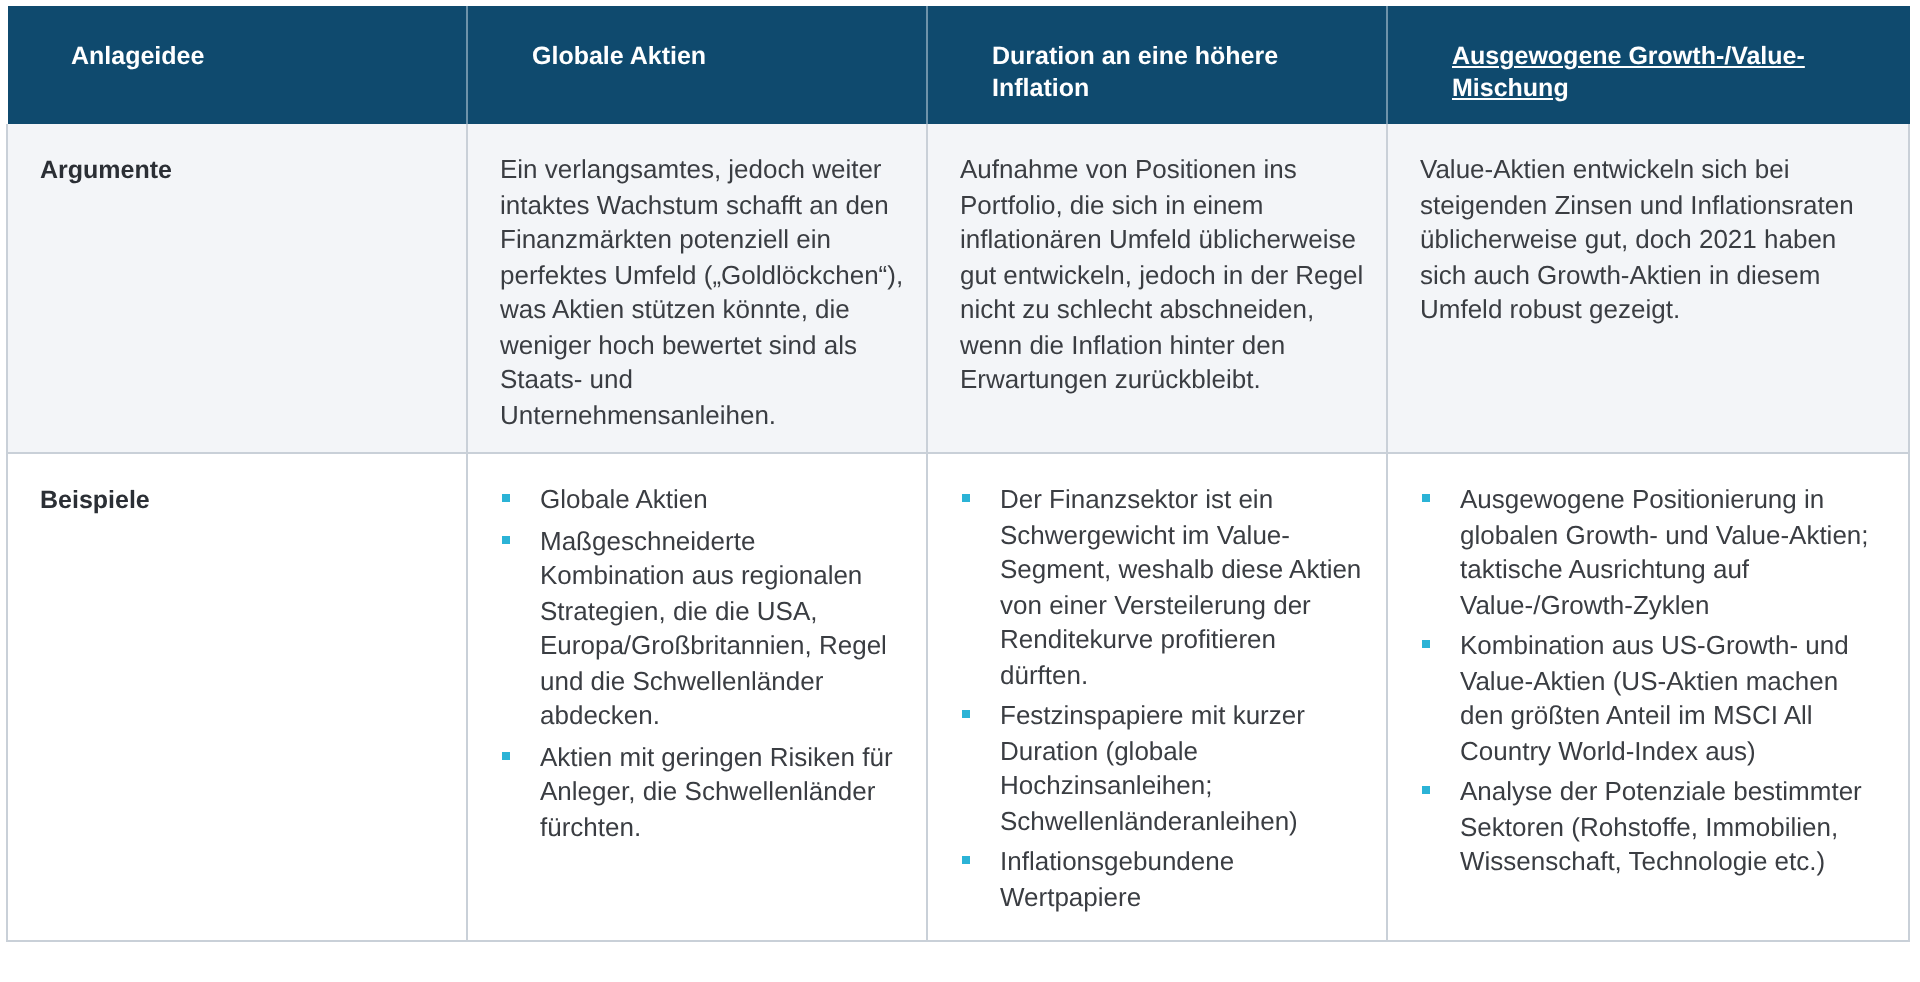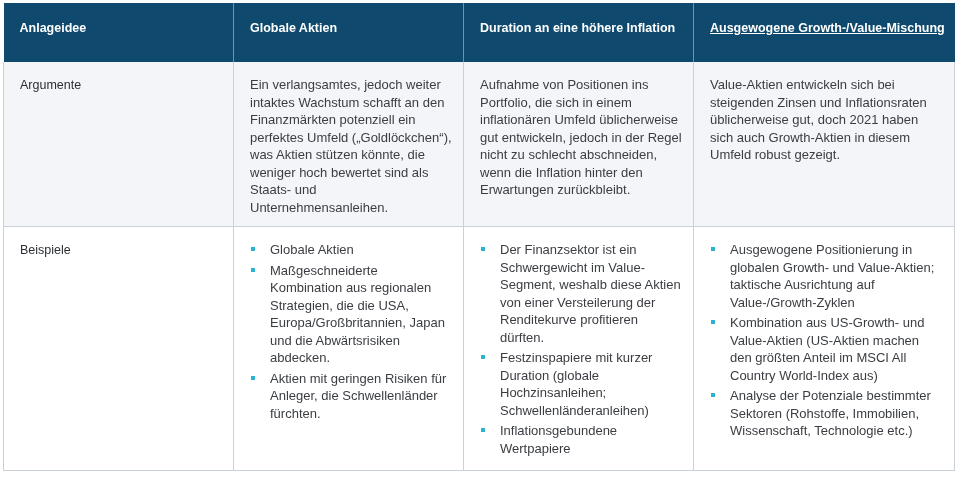--- a/index.html
+++ b/index.html
@@ -2,29 +2,29 @@
 <html><head>
 <meta charset="utf-8">
 <style>
   html, body { margin: 0; padding: 0; background: #ffffff; }
   body { width: 960px; height: 491px; overflow: hidden; position: relative;
          font-family: "Liberation Sans", sans-serif; color: #3a3d42; }
   .tbl { position: absolute; left: 3px; top: 3px; width: 951px; border-collapse: collapse;
          table-layout: fixed; }
   .tbl th, .tbl td { vertical-align: top; text-align: left; }
   .tbl th { background: #0f4a6e; color: #ffffff; font-weight: bold; font-size: 12.5px;
-            line-height: 16px; height: 59px; box-sizing: border-box; padding: 17px 8px 0 16px;
+            line-height: 16px; height: 59px; box-sizing: border-box; padding: 17px 8px 0 32px;
             border-right: 1px solid #6e93aa; margin-top: 12px; }
   .tbl th:last-child { border-right: none; text-decoration: underline; }
   .tbl td { font-size: 13px; line-height: 17.5px; padding: 14px 10px 10px 16px;
             border-right: 1px solid #c9d0d8; border-bottom: 1px solid #c9d0d8; }
   .tbl td:first-child { border-left: 1px solid #c9d0d8; }
   .tbl tr.row-arg td { background: #f3f5f8; height: 160px; box-sizing: border-box; }
   .tbl tr.row-bsp td { background: #ffffff; }
-  .rowlabel { font-weight: normal; color: #2b2f35; font-size: 12.5px; text-align: center; }
+  .rowlabel { font-weight: bold; color: #2b2f35; font-size: 12.5px; text-align: center; }
   ul.bul { list-style: none; margin: 0; padding: 0; }
   ul.bul li { position: relative; padding-left: 20px; margin-bottom: 3px; }
   ul.bul li .dot { position: absolute; left: 1px; top: 6px; width: 4px; height: 4px;
                    background: #2bb3d6; }
 </style>
 </head>
 <body>
 
 <table class="tbl">
   <colgroup>
@@ -46,21 +46,21 @@
       <td><span class="rowlabel">Argumente</span></td>
       <td>Ein verlangsamtes, jedoch weiter intaktes Wachstum schafft an den Finanzmärkten potenziell ein perfektes Umfeld („Goldlöckchen“), was Aktien stützen könnte, die weniger hoch bewertet sind als Staats- und Unternehmensanleihen.</td>
       <td>Aufnahme von Positionen ins Portfolio, die sich in einem inflationären Umfeld üblicherweise gut entwickeln, jedoch in der Regel nicht zu schlecht abschneiden, wenn die Inflation hinter den Erwartungen zurückbleibt.</td>
       <td>Value-Aktien entwickeln sich bei steigenden Zinsen und Inflationsraten üblicherweise gut, doch 2021 haben sich auch Growth-Aktien in diesem Umfeld robust gezeigt.</td>
     </tr>
     <tr class="row-bsp">
       <td><span class="rowlabel">Beispiele</span></td>
       <td>
         <ul class="bul">
           <li><span class="dot"></span><span>Globale Aktien</span></li>
-          <li><span class="dot"></span><span>Maßgeschneiderte Kombination aus regionalen Strategien, die die USA, Europa/Großbritannien, Japan und die Abwärtsrisiken abdecken.</span></li>
+          <li><span class="dot"></span><span>Maßgeschneiderte Kombination aus regionalen Strategien, die die USA, Europa/Großbritannien, Regel und die Schwellenländer abdecken.</span></li>
           <li><span class="dot"></span><span>Aktien mit geringen Risiken für Anleger, die Schwellenländer fürchten.</span></li>
         </ul>
       </td>
       <td>
         <ul class="bul">
           <li><span class="dot"></span><span>Der Finanzsektor ist ein Schwergewicht im Value-Segment, weshalb diese Aktien von einer Versteilerung der Renditekurve profitieren dürften.</span></li>
           <li><span class="dot"></span><span>Festzinspapiere mit kurzer Duration (globale Hochzinsanleihen; Schwellenländeranleihen)</span></li>
           <li><span class="dot"></span><span>Inflationsgebundene Wertpapiere</span></li>
         </ul>
       </td>

